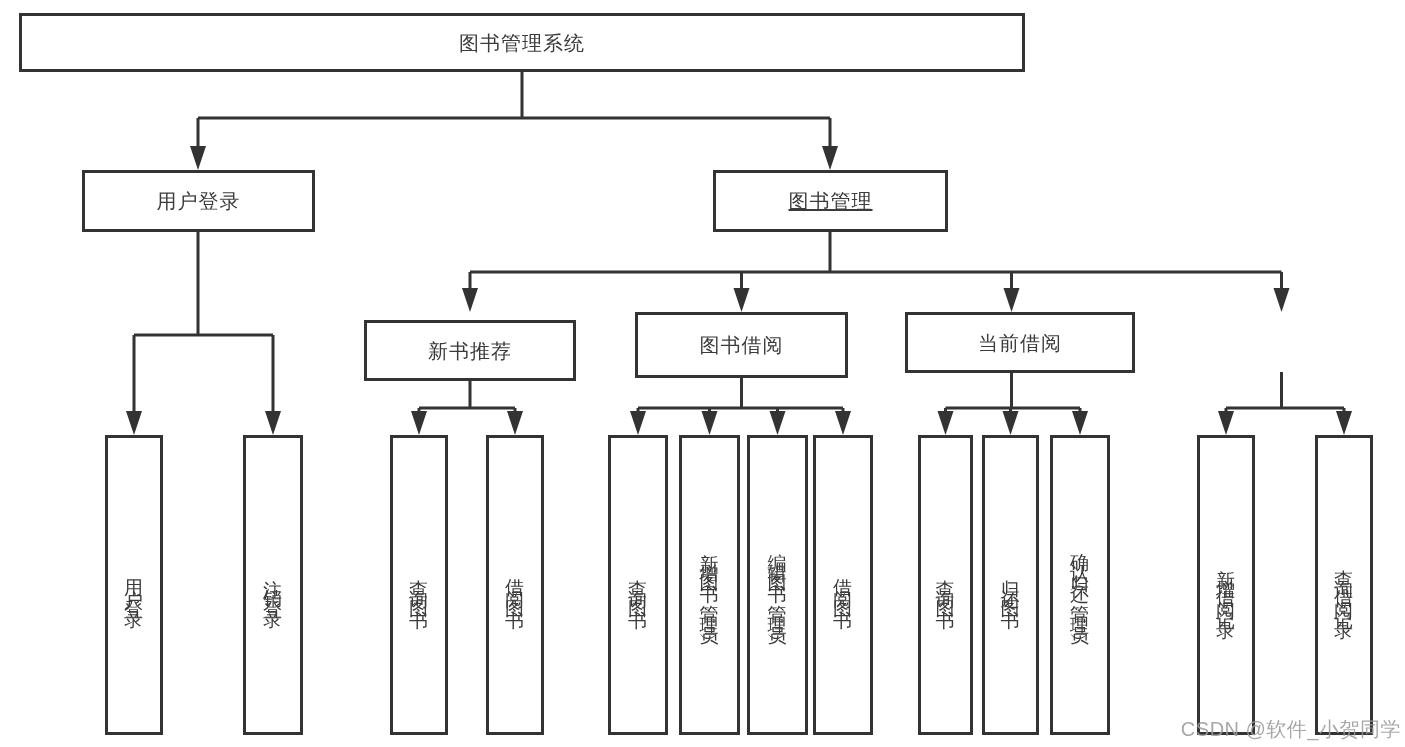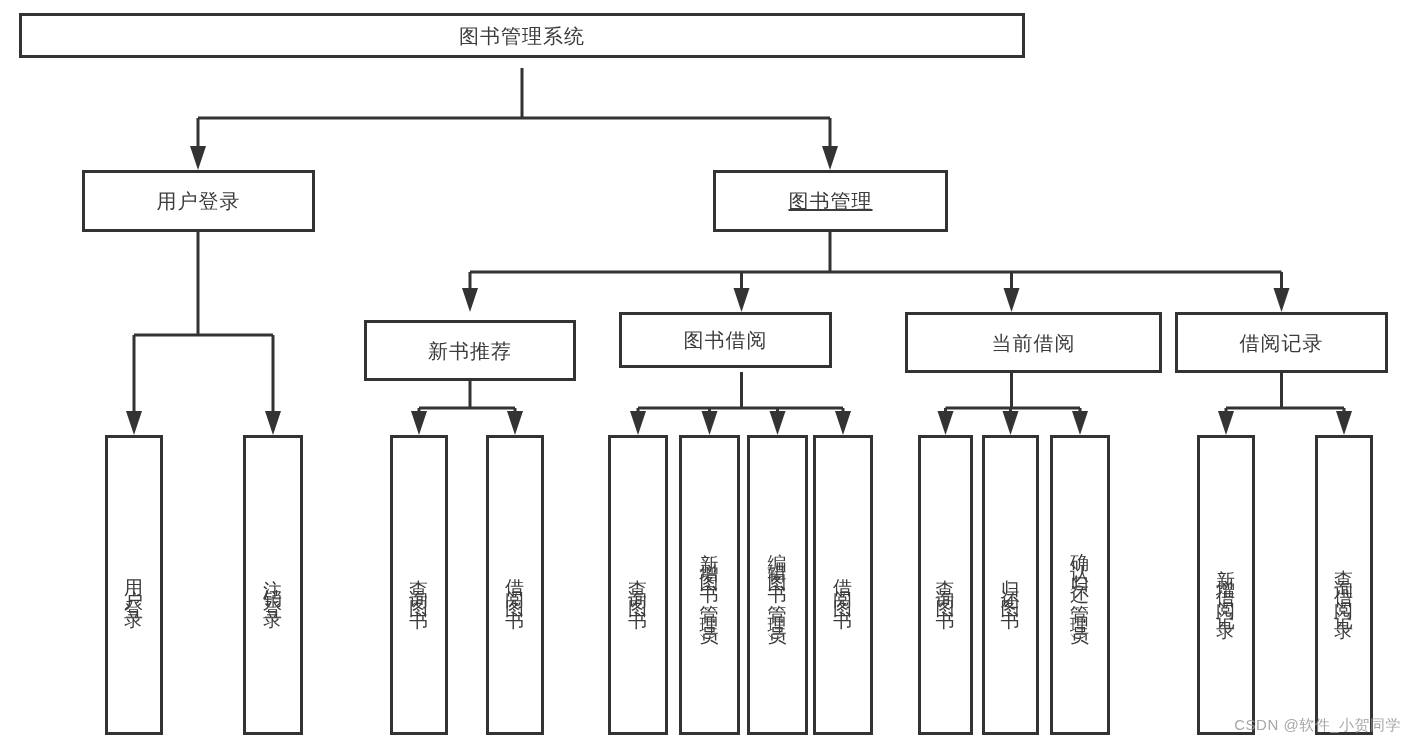--- a/index.html
+++ b/index.html
@@ -60,21 +60,21 @@
     font-size: 19px;
     letter-spacing: 0.55em;
     line-height: 1;
     white-space: nowrap;
   }
 
   .watermark {
     position: absolute;
     top: 716px;
     right: 4px;
-    font-size: 15px;
+    font-size: 20px;
     color: var(--wm);
     opacity: 0.88;
     letter-spacing: 0.5px;
     white-space: nowrap;
     z-index: 5;
   }
 </style>
 </head>
 <body>
 
@@ -131,42 +131,39 @@
     <polygon points="701.5,411 717.5,411 709.5,435"></polygon>
     <polygon points="769.5,411 785.5,411 777.5,435"></polygon>
     <polygon points="835,411 851,411 843,435"></polygon>
     <polygon points="937.5,411 953.5,411 945.5,435"></polygon>
     <polygon points="1002.5,411 1018.5,411 1010.5,435"></polygon>
     <polygon points="1072,411 1088,411 1080,435"></polygon>
     <polygon points="1218,411 1234,411 1226,435"></polygon>
     <polygon points="1336,411 1352,411 1344,435"></polygon>
   </svg>
 
-  <div class="box h-box title-box" style="left:19px; top:13px; width:1006px; height:45px;">
+  <div class="box h-box title-box" style="left:19px; top:13px; width:1006px; height:59px;">
     <span>图书管理系统</span>
   </div>
 
   <div class="box h-box" style="left:82px; top:170px; width:233px; height:62px;">
     <span>用户登录</span>
   </div>
   <div class="box h-box" style="left:713px; top:170px; width:235px; height:62px;text-decoration:underline;">
     <span>图书管理</span>
   </div>
 
   <div class="box h-box" style="left:364px; top:320px; width:212px; height:61px;">
     <span>新书推荐</span>
   </div>
-  <div class="box h-box" style="left:619px; top:312px; width:213px; height:56px;">
+  <div class="box h-box" style="left:635px; top:312px; width:213px; height:66px;">
     <span>图书借阅</span>
   </div>
-  <div class="box h-box" style="left:905px; top:312px; width:257px; height:61px;">
+  <div class="box h-box" style="left:905px; top:312px; width:230px; height:61px;">
     <span>当前借阅</span>
-  </div>
-  <div class="box h-box" style="left:1175px; top:312px; width:213px; height:61px;">
-    <span>借阅记录</span>
   </div>
 
   <div class="box leaf" style="left:105px; width:58px;">
     <span>用户登录</span>
   </div>
   <div class="box leaf" style="left:243px; width:60px;">
     <span>注销登录</span>
   </div>
 
   <div class="box leaf" style="left:390px; width:58px;">

